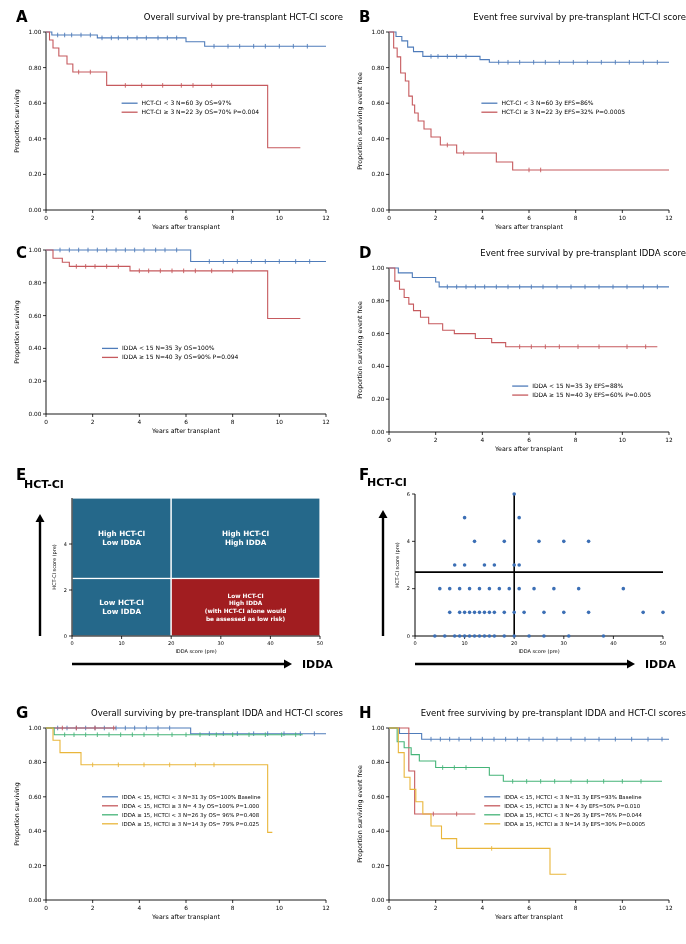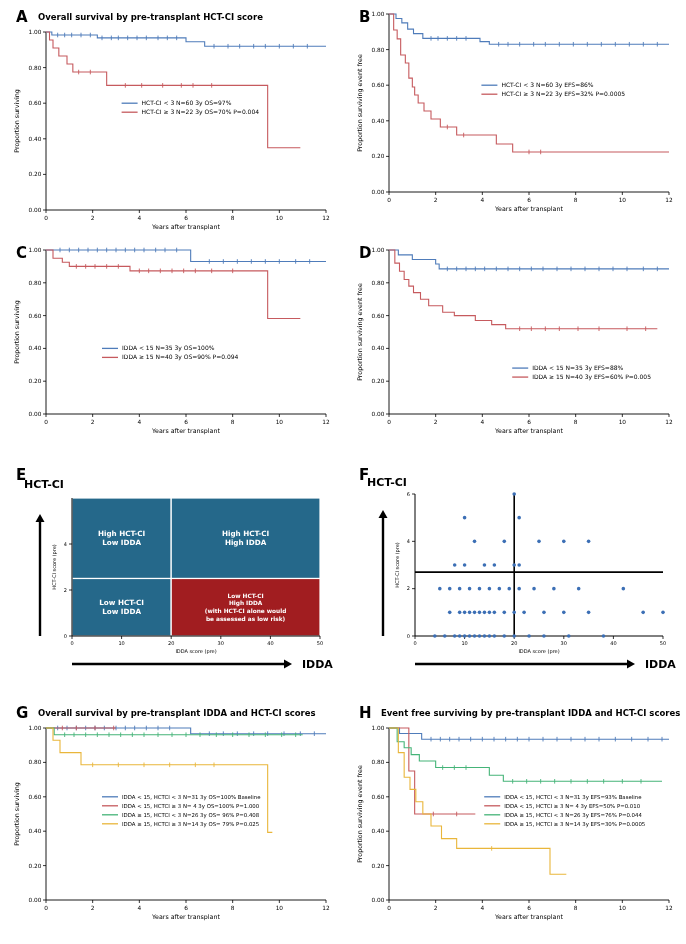--- a/index.html
+++ b/index.html
@@ -1,21 +1,21 @@
 <!DOCTYPE html>
 <html><head>
 <meta charset="utf-8">
 <style>
   * { margin:0; padding:0; box-sizing:border-box; }
   html,body { width:686px; height:944px; background:#ffffff; }
   body { font-family:"DejaVu Sans","Liberation Sans",sans-serif; position:relative; overflow:hidden; }
   .figure { display:grid; grid-template-columns:343px 343px; grid-template-rows:236px 222px 238px 230px; padding-top:6px; }
   .panel { position:relative; padding-left:10px; }
   .panel-letter { position:absolute; left:16px; top:2px; font-size:15px; font-weight:bold; color:#000; z-index:2; }
-  .panel-title { text-align:left; font-size:8.5px; font-weight:bold; color:#000; padding-top:6px; padding-left:28px; height:18px; white-space:nowrap; }
+  .panel-title { text-align:right; font-size:8.5px; font-weight:normal; color:#000; padding-top:6px; padding-left:28px; height:18px; white-space:nowrap; }
   .plot { width:328px; }
   .plot svg { display:block; font-family:"DejaVu Sans","Liberation Sans",sans-serif; }
 </style>
 </head>
 <body>
 
 <div class="figure">
 
   <section class="panel">
     <div class="panel-letter">A</div>
@@ -93,20 +93,21 @@
             <text x="131.60000000000002" y="81.2" font-size="6" text-anchor="start" fill="#000">HCT-CI &lt; 3  N=60  3y OS=97%</text>
             <line x1="111.60000000000001" y1="88.2" x2="127.60000000000001" y2="88.2" stroke="#c65a5e" stroke-width="1.3"></line>
             <text x="131.60000000000002" y="90.2" font-size="6" text-anchor="start" fill="#000">HCT-CI ≥ 3  N=22  3y OS=70%  P=0.004</text>
           </g>
         </svg>
       </div>
   </section>
 
   <section class="panel">
     <div class="panel-letter">B</div>
+    <div class="panel-title">Event free survival by pre-transplant HCT-CI score</div>
     <div class="plot" style="height:212px">
         <svg width="328" height="212" viewBox="0 0 328 212">
           <line x1="36" y1="8" x2="36" y2="186" stroke="#000" stroke-width="0.9"></line>
           <line x1="36" y1="186" x2="316" y2="186" stroke="#000" stroke-width="0.9"></line>
           <line x1="33" y1="186" x2="36" y2="186" stroke="#000" stroke-width="0.8"></line>
           <text x="31.5" y="188" font-size="5.8" text-anchor="end" fill="#000">0.00</text>
           <line x1="33" y1="150.4" x2="36" y2="150.4" stroke="#000" stroke-width="0.8"></line>
           <text x="31.5" y="152.4" font-size="5.8" text-anchor="end" fill="#000">0.20</text>
           <line x1="33" y1="114.8" x2="36" y2="114.8" stroke="#000" stroke-width="0.8"></line>
           <text x="31.5" y="116.8" font-size="5.8" text-anchor="end" fill="#000">0.40</text>
@@ -249,20 +250,21 @@
             <text x="112" y="108.39999999999999" font-size="6" text-anchor="start" fill="#000">IDDA &lt; 15  N=35  3y OS=100%</text>
             <line x1="92" y1="115.39999999999999" x2="108" y2="115.39999999999999" stroke="#c65a5e" stroke-width="1.3"></line>
             <text x="112" y="117.39999999999999" font-size="6" text-anchor="start" fill="#000">IDDA ≥ 15  N=40  3y OS=90%  P=0.094</text>
           </g>
         </svg>
       </div>
   </section>
 
   <section class="panel">
     <div class="panel-letter">D</div>
+    <div class="panel-title">Event free survival by pre-transplant IDDA score</div>
     <div class="plot" style="height:198px">
         <svg width="328" height="198" viewBox="0 0 328 198">
           <line x1="36" y1="8" x2="36" y2="172" stroke="#000" stroke-width="0.9"></line>
           <line x1="36" y1="172" x2="316" y2="172" stroke="#000" stroke-width="0.9"></line>
           <line x1="33" y1="172" x2="36" y2="172" stroke="#000" stroke-width="0.8"></line>
           <text x="31.5" y="174" font-size="5.8" text-anchor="end" fill="#000">0.00</text>
           <line x1="33" y1="139.20000000000002" x2="36" y2="139.20000000000002" stroke="#000" stroke-width="0.8"></line>
           <text x="31.5" y="141.20000000000002" font-size="5.8" text-anchor="end" fill="#000">0.20</text>
           <line x1="33" y1="106.39999999999999" x2="36" y2="106.39999999999999" stroke="#000" stroke-width="0.8"></line>
           <text x="31.5" y="108.39999999999999" font-size="5.8" text-anchor="end" fill="#000">0.40</text>
@@ -486,21 +488,21 @@
             <line x1="62" y1="196" x2="274" y2="196" stroke="#000" stroke-width="2.4"></line>
             <polygon points="282,196 274,200.5 274,191.5" fill="#000"></polygon>
           </g>
           <text x="292" y="199.5" font-size="11" text-anchor="start" fill="#000" font-weight="bold">IDDA</text>
         </svg>
       </div>
   </section>
 
   <section class="panel">
     <div class="panel-letter">G</div>
-    <div class="panel-title">Overall survival by pre-transplant IDDA and HCT-CI scores</div>
+    <div class="panel-title">Overall surviving by pre-transplant IDDA and HCT-CI scores</div>
     <div class="plot" style="height:206px">
         <svg width="328" height="206" viewBox="0 0 328 206">
           <line x1="36" y1="8" x2="36" y2="180" stroke="#000" stroke-width="0.9"></line>
           <line x1="36" y1="180" x2="316" y2="180" stroke="#000" stroke-width="0.9"></line>
           <line x1="33" y1="180" x2="36" y2="180" stroke="#000" stroke-width="0.8"></line>
           <text x="31.5" y="182" font-size="5.8" text-anchor="end" fill="#000">0.00</text>
           <line x1="33" y1="145.6" x2="36" y2="145.6" stroke="#000" stroke-width="0.8"></line>
           <text x="31.5" y="147.6" font-size="5.8" text-anchor="end" fill="#000">0.20</text>
           <line x1="33" y1="111.2" x2="36" y2="111.2" stroke="#000" stroke-width="0.8"></line>
           <text x="31.5" y="113.2" font-size="5.8" text-anchor="end" fill="#000">0.40</text>

